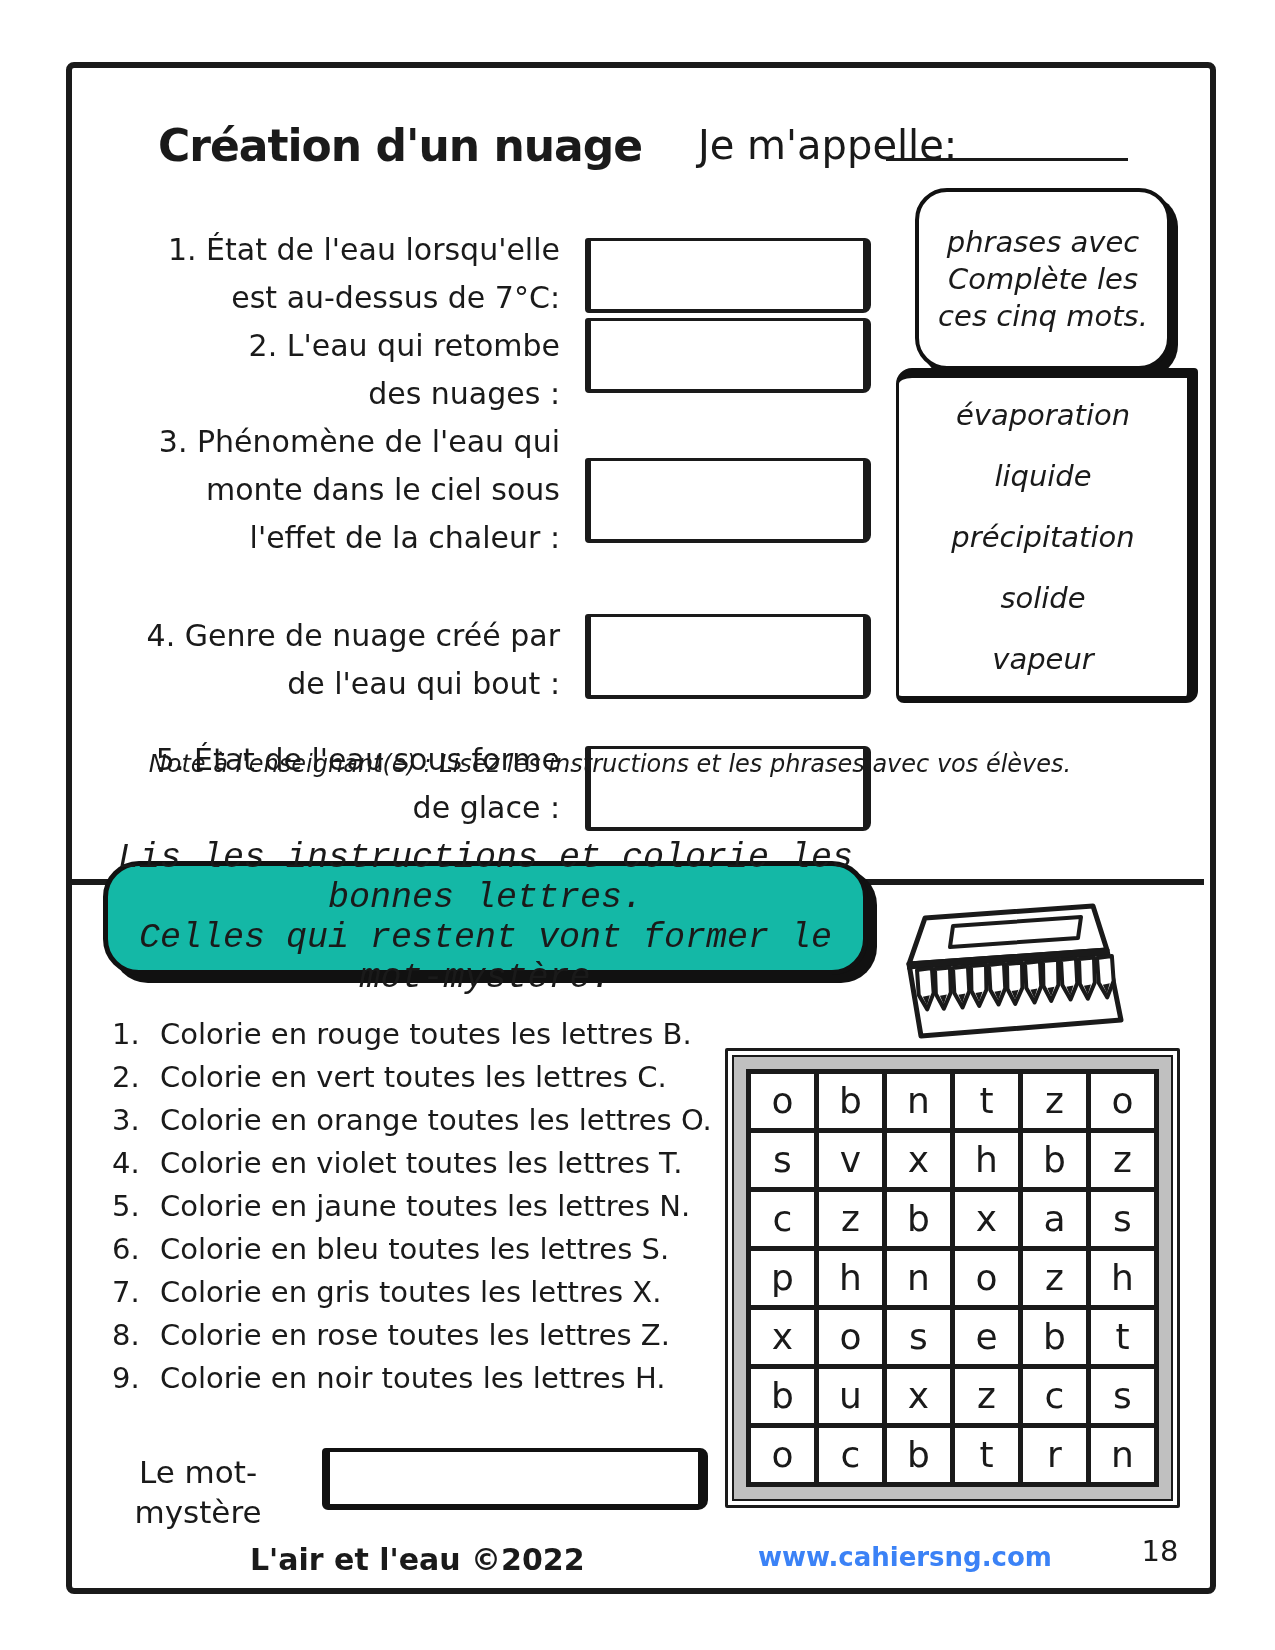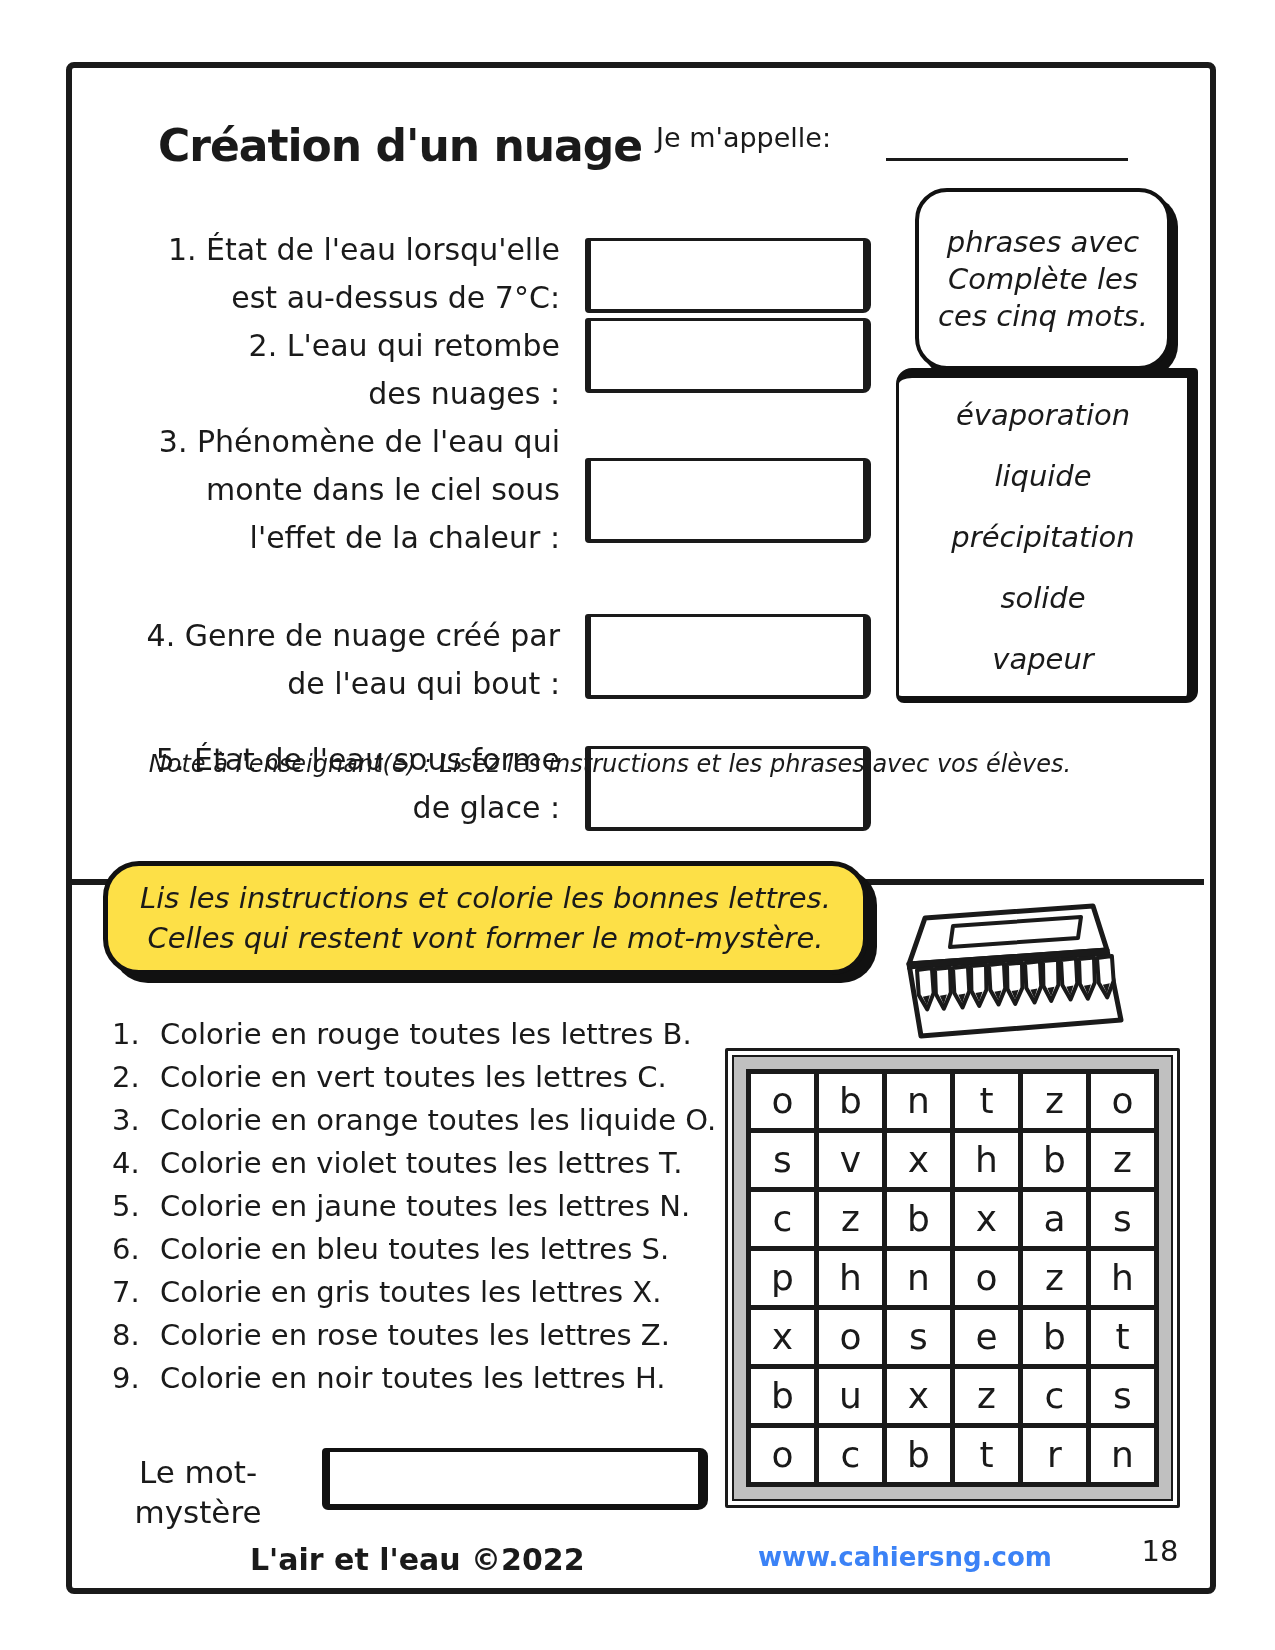--- a/index.html
+++ b/index.html
@@ -3,34 +3,34 @@
 <meta charset="utf-8">
 <style>
   html,body{margin:0;padding:0;background:#ffffff;}
   body{width:1275px;height:1650px;position:relative;font-family:"DejaVu Sans","Liberation Sans",sans-serif;color:#1a1a1a;}
   .abs{position:absolute;}
   
   .page-border{left:66px;top:62px;width:1138px;height:1520px;border:6px solid #1a1a1a;border-radius:8px;background:#fff;}
   .divider{left:66px;top:879px;width:1138px;height:6px;background:#1a1a1a;z-index:1;}
   
   .title{left:150px;top:120px;width:500px;text-align:center;font-size:44px;font-weight:bold;letter-spacing:-1px;}
-  .name-label{left:656px;top:122px;font-size:27px;}
+  .name-label{left:698px;top:122px;font-size:40px;}
   .name-line{left:886px;top:124px;width:242px;height:34px;border-bottom:3px solid #1a1a1a;}
   
   .bubble1{left:915px;top:188px;width:248px;height:174px;border:4px solid #111;border-radius:32px;background:#fff;box-shadow:7px 7px 0 #111;display:flex;flex-direction:column;justify-content:center;text-align:center;font-style:italic;font-size:29px;line-height:37px;}
   
   .word-bank{left:896px;top:368px;width:272px;height:306px;background:#fff;border-style:solid;border-color:#111;border-width:10px 11px 7px 3px;border-radius:16px 4px 12px 8px;display:flex;flex-direction:column;justify-content:space-around;text-align:center;font-style:italic;font-size:29px;padding:6px 8px;}
   
   .qblock{width:450px;left:110px;text-align:right;font-size:30px;line-height:48px;}
   .q1{top:226px;} .q2{top:322px;} .q3{top:418px;} .q4{top:612px;} .q5{top:736px;}
   .ansbox{left:585px;width:272px;background:#fff;border-style:solid;border-color:#1a1a1a;border-width:3px 8px 4px 6px;border-radius:3px 6px 8px 4px;}
   .b1{top:238px;height:68px;} .b2{top:318px;height:68px;} .b3{top:458px;height:78px;} .b4{top:614px;height:78px;} .b5{top:746px;height:78px;}
   .teacher-note{left:110px;top:750px;width:1000px;text-align:center;font-style:italic;font-size:24px;}
   
-  .bubble2{left:103px;top:861px;width:755px;height:104px;border:5px solid #111;border-radius:36px;background:#fde047;box-shadow:9px 8px 0 #111;z-index:2;display:flex;flex-direction:column;justify-content:center;text-align:center;font-style:italic;font-size:29px;line-height:40px;}
+  .bubble2{left:103px;top:861px;width:755px;height:104px;border:5px solid #111;border-radius:36px;background:#14b8a6;box-shadow:9px 8px 0 #111;z-index:2;display:flex;flex-direction:column;justify-content:center;text-align:center;font-style:italic;font-size:35px;line-height:40px;font-family:Liberation Mono, monospace;}
   .crayon{left:895px;top:898px;width:240px;height:142px;z-index:2;}
   .instructions{left:112px;top:1012px;width:580px;font-size:29px;}
   .instr-row{display:flex;height:43px;align-items:center;}
   .instr-num{width:34px;flex:0 0 34px;}
   .instr-text{padding-left:14px;white-space:nowrap;}
   
   .grid-outer{left:725px;top:1048px;border:3px solid #1a1a1a;border-radius:2px;padding:4px;background:#fff;}
   .grid-gray{border:2px solid #1a1a1a;background:#c0c0c0;padding:12px;}
   .grid-table{display:grid;grid-template-columns:repeat(6,63px);grid-auto-rows:54px;gap:5px;background:#1a1a1a;border:5px solid #1a1a1a;}
   .grid-cell{background:#fff;display:flex;align-items:center;justify-content:center;font-size:36px;line-height:1;}
@@ -129,21 +129,21 @@
   <div class="instr-row">
       <span class="instr-num">1.</span>
       <span class="instr-text">Colorie en rouge toutes les lettres B.</span>
     </div>
   <div class="instr-row">
       <span class="instr-num">2.</span>
       <span class="instr-text">Colorie en vert toutes les lettres C.</span>
     </div>
   <div class="instr-row">
       <span class="instr-num">3.</span>
-      <span class="instr-text">Colorie en orange toutes les liquide O.</span>
+      <span class="instr-text">Colorie en orange toutes les lettres O.</span>
     </div>
   <div class="instr-row">
       <span class="instr-num">4.</span>
       <span class="instr-text">Colorie en violet toutes les lettres T.</span>
     </div>
   <div class="instr-row">
       <span class="instr-num">5.</span>
       <span class="instr-text">Colorie en jaune toutes les lettres N.</span>
     </div>
   <div class="instr-row">

